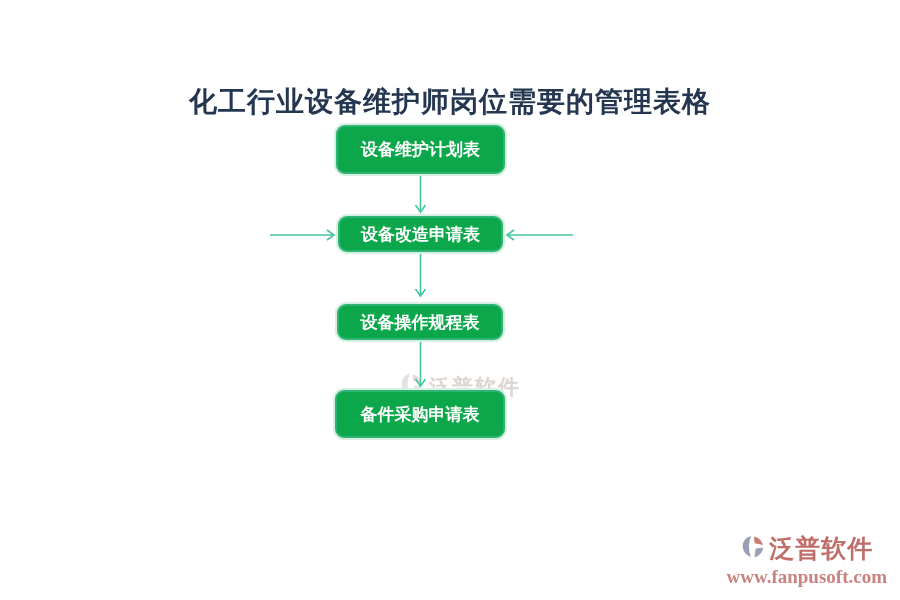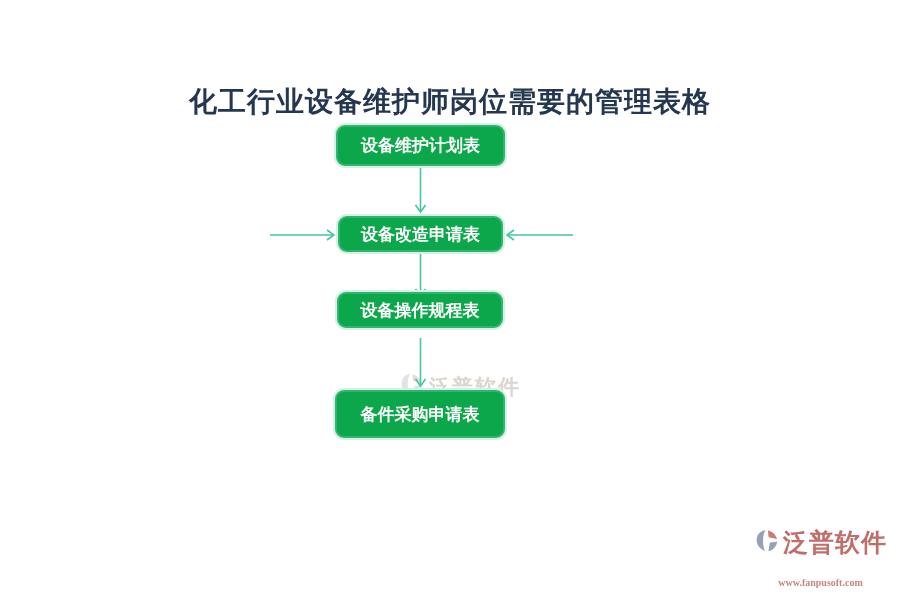--- a/index.html
+++ b/index.html
@@ -21,45 +21,45 @@
   .title{
     position:absolute;top:48px;left:0;width:100%;text-align:center;
     font-size:28px;font-weight:bold;color:var(--title-text);letter-spacing:1px;margin-top:35px;
   }
   .node{
     position:absolute;box-sizing:border-box;display:flex;align-items:center;justify-content:center;
     background:var(--node-fill);border:2px solid var(--node-border);border-radius:9px;
     box-shadow:0 0 0 2px var(--node-halo);
     color:var(--node-text);font-weight:bold;font-size:17px;white-space:nowrap;z-index:3;
   }
-  #node-plan{left:336px;top:125px;width:169px;height:41px;}
+  #node-plan{left:336px;top:125px;width:169px;height:49px;}
   #node-fault{left:111px;top:217px;width:157px;height:36px;}
   #node-mod{left:338px;top:216px;width:165px;height:36px;}
   #node-safety{left:575px;top:217px;width:167px;height:36px;}
-  #node-proc{left:337px;top:292px;width:166px;height:36px;}
+  #node-proc{left:337px;top:304px;width:166px;height:36px;}
   #node-spare{left:335px;top:390px;width:170px;height:48px;}
   #arrows{position:absolute;left:0;top:0;z-index:2;pointer-events:none;}
   #arrows line,#arrows path{stroke:var(--arrow);stroke-width:1.6;fill:none;}
   .watermark-center{
     position:absolute;left:399px;top:372px;display:flex;align-items:center;gap:5px;
     z-index:1;opacity:.85;
   }
   .watermark-center .wm-text{
     font-size:21px;font-weight:bold;color:var(--watermark-gray);letter-spacing:2px;
   }
   .brand{
     position:absolute;right:13px;bottom:12px;z-index:3;display:flex;flex-direction:column;align-items:center;
   }
   .brand .brand-row{display:flex;align-items:center;gap:3px;}
   .brand .brand-name{
     font-size:25px;font-weight:bold;color:var(--brand-red);letter-spacing:1px;
   }
   .brand .brand-url{
-    font-family:"Liberation Serif",serif;font-size:10px;font-weight:bold;
-    color:var(--brand-red);opacity:.85;margin-top:18px;
+    font-family:"Liberation Serif",serif;font-size:19px;font-weight:bold;
+    color:var(--brand-red);opacity:.85;margin-top:1px;
   }
 </style>
 </head>
 <body>
 
 <div class="canvas">
 
   <div class="title">化工行业设备维护师岗位需要的管理表格</div>
 
   <div class="watermark-center">

